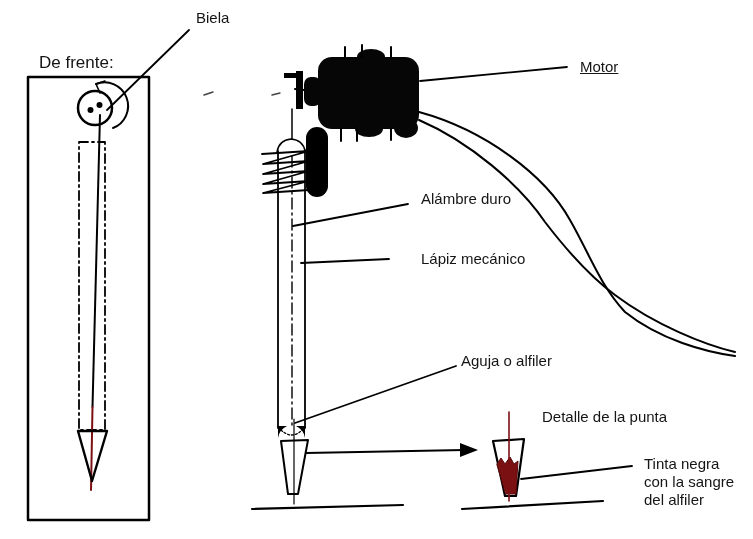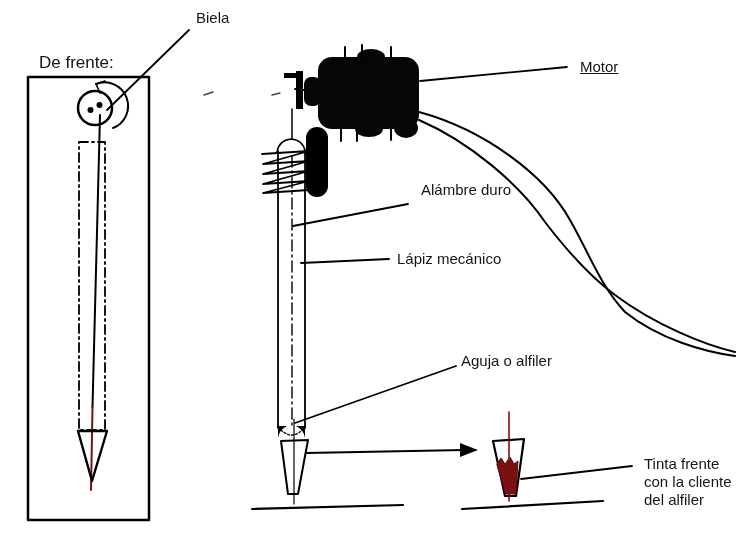--- a/index.html
+++ b/index.html
@@ -91,23 +91,24 @@
     <path d="M 493,441 L 524,439 L 516,496 L 505,496 Z" fill="#ffffff" stroke="#000" stroke-width="2.2"></path>
     <path d="M 497,464 L 501,458 L 505,464 L 510,457 L 514,464 L 518,461 L 516,494 L 506,494 Z" fill="#7b1013" stroke="#5a0a0c" stroke-width="1"></path>
     <line x1="509" y1="412" x2="509" y2="501" stroke="#7b1013" stroke-width="1.6"></line>
     <line x1="521" y1="479" x2="632" y2="466" stroke="#000" stroke-width="1.8"></line>
     <line x1="462" y1="509" x2="603" y2="501" stroke="#000" stroke-width="2.2"></line>
   </svg>
 
   <div class="lbl" style="left:196px;top:9px;">Biela</div>
   <div class="lbl small" style="left:39px;top:54px;">De frente:</div>
   <div class="lbl" style="left:580px;top:58px;text-decoration:underline;">Motor</div>
-  <div class="lbl" style="left:421px;top:181px;text-align:center;">Alámbre duro</div>
-  <div class="lbl" style="left:397px;top:250px;">Lápiz mecánico</div>
+  <div class="lbl" style="left:421px;top:190px;text-align:center;">Alámbre duro</div>
+  <div class="lbl" style="left:421px;top:250px;">Lápiz mecánico</div>
   <div class="lbl" style="left:461px;top:352px;text-align:right;">Aguja o alfiler</div>
+  <div class="lbl" style="left:542px;top:408px;">Detalle de la punta</div>
 
   <div class="tinta-block" style="left:644px;top:455px;">
-    <div>Tinta frente</div>
-    <div>con la cliente</div>
+    <div>Tinta negra</div>
+    <div>con la sangre</div>
     <div>del alfiler</div>
   </div>
 
 </div>
 
 </body></html>

